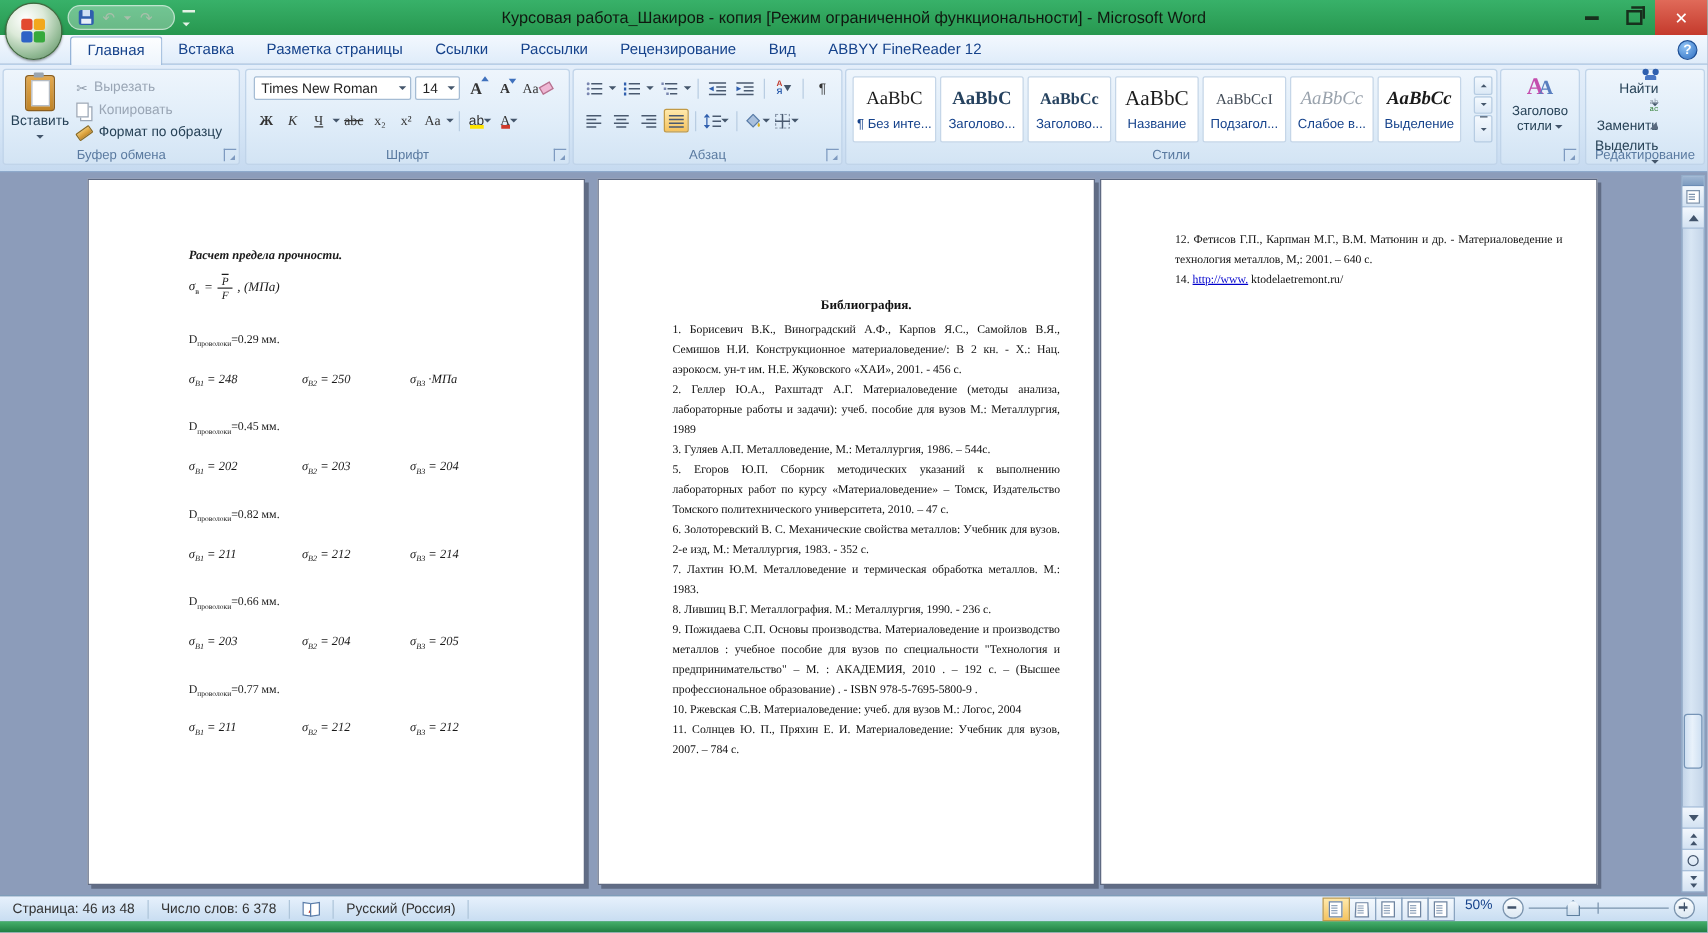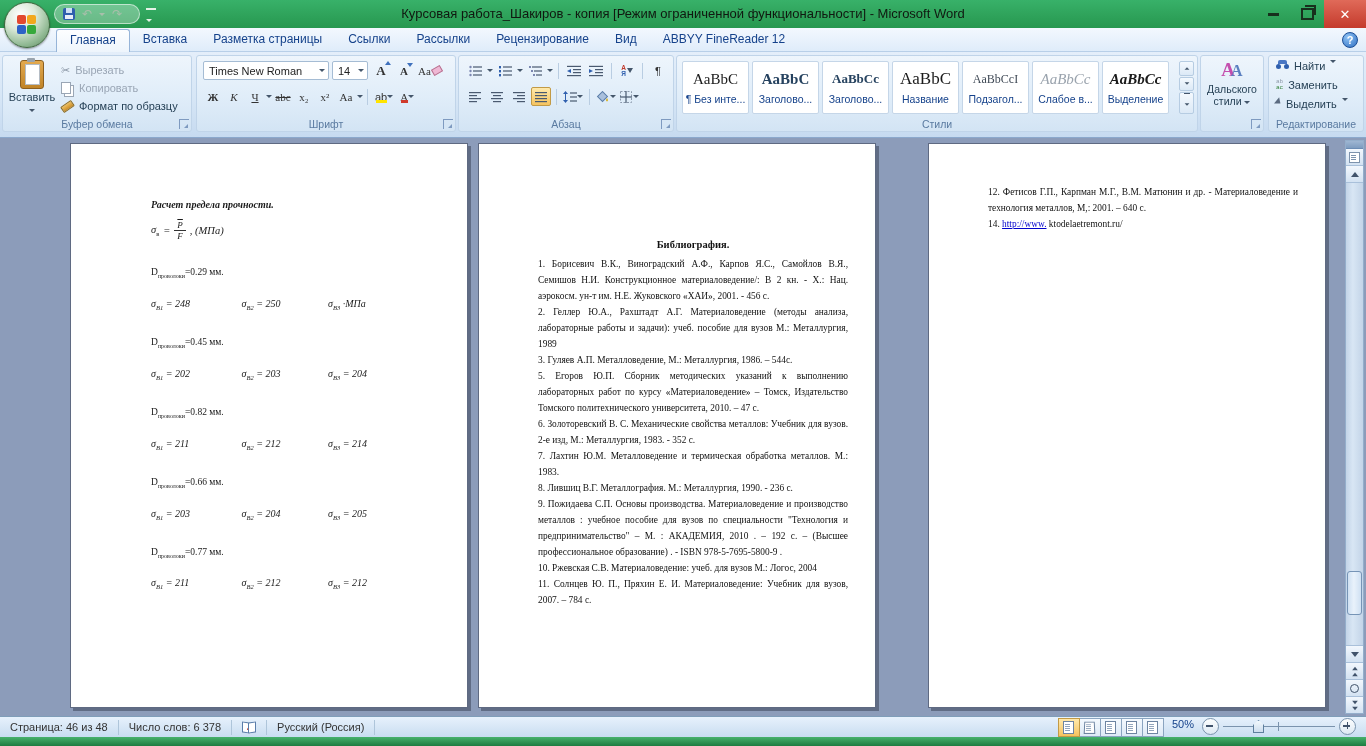--- a/index.html
+++ b/index.html
@@ -141,36 +141,36 @@
   
   .g-chst { left:1200px; width:64px; }
   .aa-icon { text-align:center; margin-top:4px; font-family:"Liberation Serif", serif; font-weight:bold; line-height:20px; }
   .aa-icon .a1 { font-size:19px; color:#c44fae; }
   .aa-icon .a2 { font-size:16px; color:#5a7fc0; margin-left:-4px; }
   .chst-lbl { text-align:center; font-size:10.5px; color:#274257; line-height:12px; margin-top:2px; }
 
   
   .g-edit { left:1268px; width:96px; }
   .editcol { position:absolute; left:7px; top:4px; font-size:11px; color:#274257; }
-  .edit-row { display:flex; align-items:flex-start; gap:5px; height:19px; white-space:nowrap; }
+  .edit-row { display:flex; align-items:flex-end; gap:5px; height:19px; white-space:nowrap;flex-direction:column; }
   .binoc { position:relative; width:13px; height:9px; }
   .binoc:before, .binoc:after { content:""; position:absolute; bottom:0; width:5px; height:5px;
     border-radius:50%; background:#2f5fae; }
   .binoc:before { left:0; } .binoc:after { right:0; }
   .binoc i { position:absolute; left:2px; top:0; width:9px; height:4px; background:#4a77c4; border-radius:2px 2px 0 0; }
   .replicon { display:flex; flex-direction:column; font-size:6px; line-height:5.5px; font-family:"Liberation Mono", monospace; }
   .replicon .r1 { color:#8d99a8; } .replicon .r2 { color:#2e7d32; }
   .cursoricon { width:0; height:0; border-left:5px solid #5b6b80; border-top:4px solid transparent;
     border-bottom:4px solid transparent; transform:rotate(40deg); }
 
   
   .docarea { position:absolute; left:0; top:138px; width:100%; height:578px; background:#8c9cba; }
   .page { position:absolute; top:5px; height:565px; width:398px; background:#fff;
     border:1px solid #5f6a82; box-shadow:3px 3px 0 rgba(43,51,68,.45); box-sizing:border-box; }
-  .page1 { left:70px; } .page2 { left:478px; } .page3 { left:928px;text-decoration:underline; }
+  .page1 { left:70px; } .page2 { left:478px; } .page3 { left:880px;text-decoration:underline; }
 
   .p1-content { position:absolute; left:80px; top:55px; right:30px;
     font-family:"Liberation Serif", serif; color:#1a1a1a; }
   .p1-title { font-size:10px; font-weight:bold; font-style:italic; }
   .p1-formula { margin-top:10px; font-size:10.5px; font-style:italic; display:flex; align-items:center; }
   .p1-formula sub { font-size:6.5px; font-style:normal; }
   .frac { display:inline-flex; flex-direction:column; align-items:center; margin:0 4px; font-size:9px; line-height:10px; }
   .fnum { text-decoration:overline; padding:0 2px; }
   .fden { border-top:1px solid #333; padding:0 3px; }
   .p1-d { margin-top:26px; font-size:9.5px; }
@@ -542,21 +542,21 @@
           </div>
       </div>
       <div class="glabel">Стили</div>
     </div>
 
     <div class="rgroup g-chst">
       <div class="aa-icon">
         <span class="a1">A</span><span class="a2">A</span>
       </div>
       <div class="chst-lbl">
-        <span>Дальского</span><br>
+        <span>Заголово</span><br>
         <span>стили</span> <span class="caret"></span>
       </div>
       <div class="launcher"></div>
     </div>
 
     <div class="rgroup g-edit">
       <div class="editcol">
         <div class="edit-row">
           <span class="binoc">
               <i></i>

